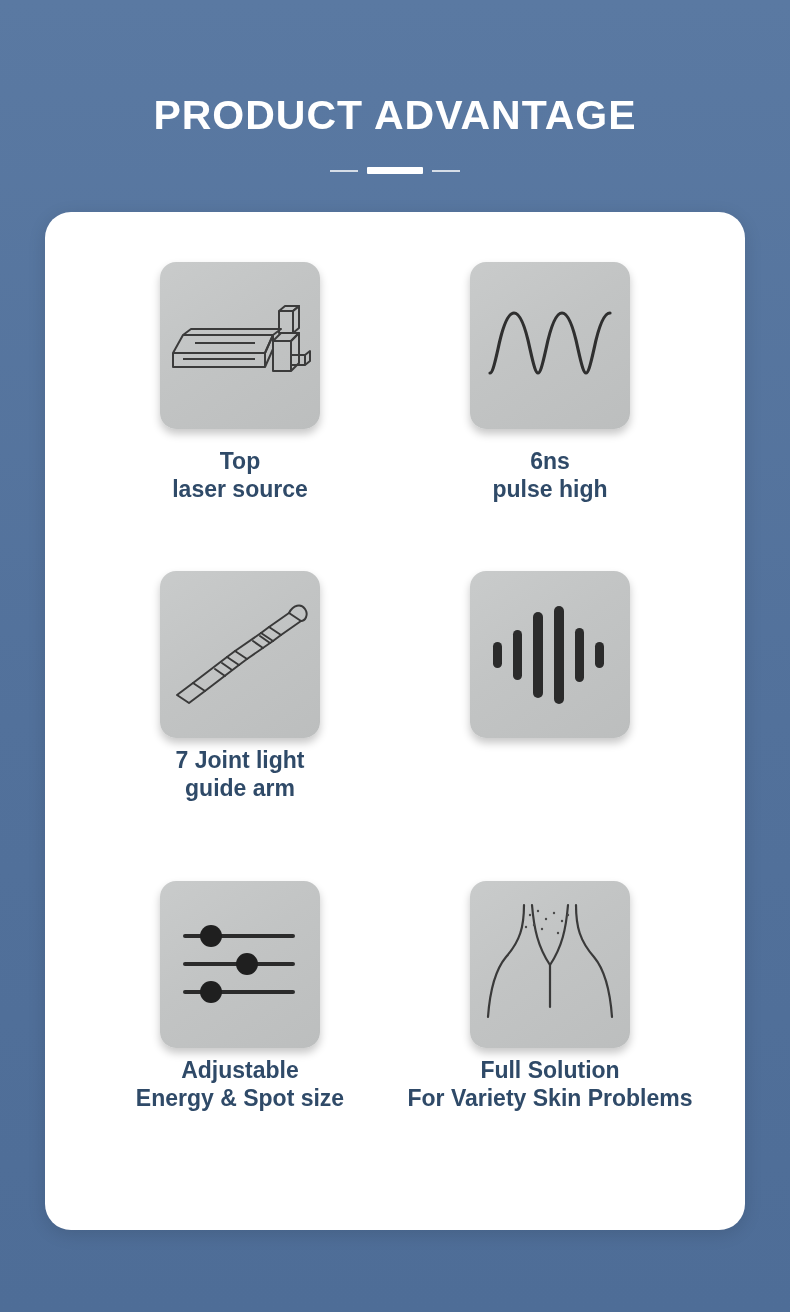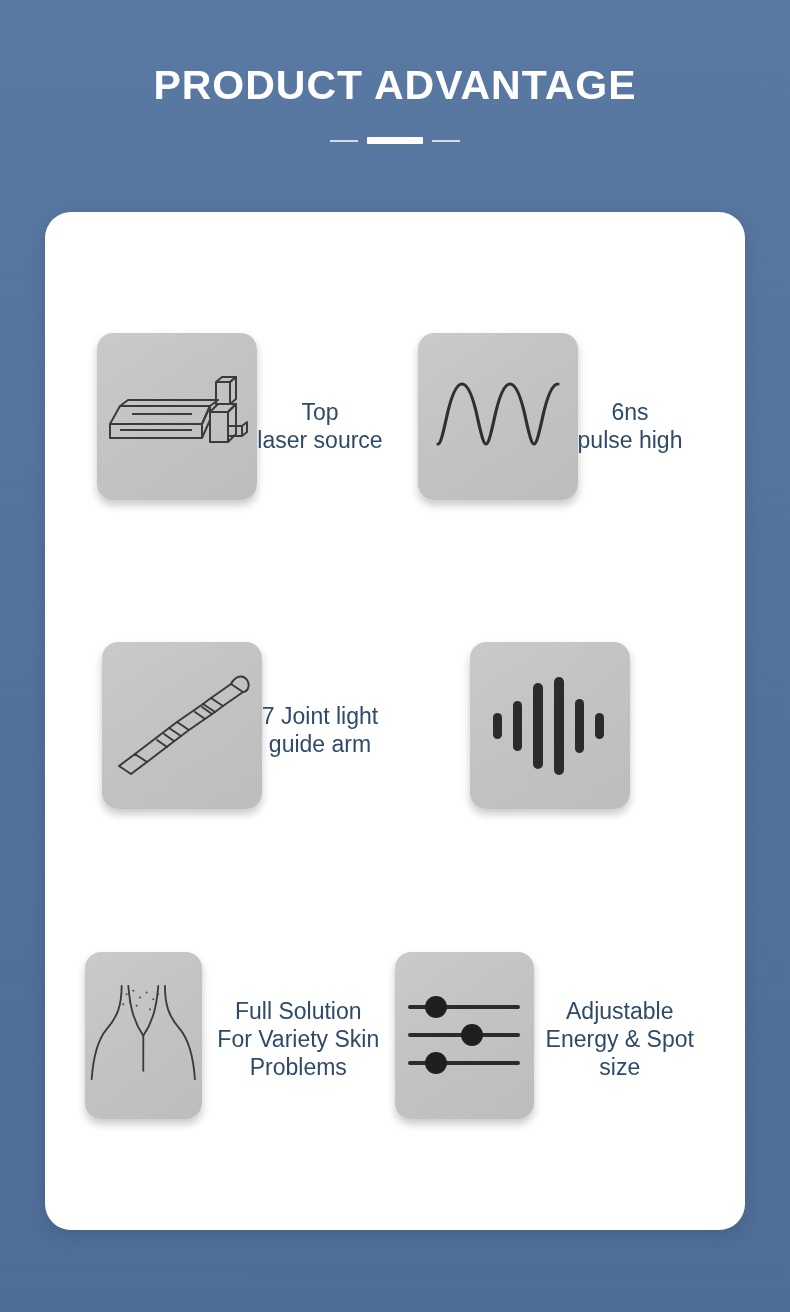--- a/index.html
+++ b/index.html
@@ -19,21 +19,21 @@
     height: 1312px;
     background: linear-gradient(180deg, #5a79a2 0%, #52719b 55%, #4e6d97 100%);
     box-sizing: border-box;
   }
   .title {
     text-align: center;
     color: #ffffff;
     font-size: 41px;
     font-weight: bold;
     letter-spacing: 1px;
-    padding-top: 62px;
+    padding-top: 92px;
     margin: 0;
   }
   .divider-wrap {
     display: flex;
     justify-content: center;
     align-items: center;
     margin-top: 28px;
     gap: 9px;
   }
   .dash-side {
@@ -66,23 +66,24 @@
     width: 100%;
     height: 100%;
     display: grid;
     grid-template-columns: 1fr 1fr;
     grid-template-rows: 1fr 1fr 1fr;
     padding: 50px 40px 40px 40px;
     box-sizing: border-box;
   }
   .feature {
     display: flex;
-    flex-direction: row;
+    flex-direction: column;
     align-items: center;
-    justify-content: center;
+    justify-content: flex-start;
+    font-weight: bold;
   }
   .icon-box {
     width: 160px;
     height: 167px;
     border-radius: 16px;
     background: linear-gradient(145deg, #c9cbcb 0%, #c2c4c4 45%, #bcbebe 100%);
     box-shadow: 0 5px 9px rgba(0,0,0,0.22);
     display: flex;
     align-items: center;
     justify-content: center;
@@ -193,20 +194,39 @@
               <rect x="69" y="6" width="10" height="98" rx="5"></rect>
               <rect x="90" y="28" width="9" height="54" rx="4.5"></rect>
               <rect x="110" y="42" width="9" height="26" rx="4.5"></rect>
             </g>
           </svg>
         </div>
       </div>
 
       <div class="feature r3">
         <div class="icon-box">
+          <svg width="130" height="100" viewBox="0 0 130 100">
+            <g stroke="#2b2b2b" stroke-width="4" stroke-linecap="round">
+              <line x1="10" y1="22" x2="118" y2="22"></line>
+              <line x1="10" y1="50" x2="118" y2="50"></line>
+              <line x1="10" y1="78" x2="118" y2="78"></line>
+            </g>
+            <g fill="#1f1f1f">
+              <circle cx="36" cy="22" r="11"></circle>
+              <circle cx="72" cy="50" r="11"></circle>
+              <circle cx="36" cy="78" r="11"></circle>
+            </g>
+          </svg>
+        </div>
+        <div class="caption">Adjustable
+Energy &amp; Spot size</div>
+      </div>
+
+      <div class="feature r3">
+        <div class="icon-box">
           <svg width="140" height="130" viewBox="0 0 140 130">
             <g fill="none" stroke="#3a3a3a" stroke-width="2.2" stroke-linecap="round">
               <path d="M44 6 C44 28 40 42 26 58 C16 70 10 90 8 118"></path>
               <path d="M96 6 C96 28 100 42 114 58 C124 70 130 90 132 118"></path>
               <path d="M52 6 C54 30 58 48 70 66 C82 48 86 30 88 6"></path>
               <path d="M70 66 L70 108"></path>
             </g>
             <g fill="#4a4a4a">
               <circle cx="50" cy="16" r="1.2"></circle>
               <circle cx="58" cy="12" r="1.2"></circle>
@@ -218,34 +238,15 @@
               <circle cx="54" cy="26" r="1.2"></circle>
               <circle cx="88" cy="16" r="1.2"></circle>
               <circle cx="46" cy="28" r="1.2"></circle>
             </g>
           </svg>
         </div>
         <div class="caption">Full Solution
 For Variety Skin Problems</div>
       </div>
 
-      <div class="feature r3">
-        <div class="icon-box">
-          <svg width="130" height="100" viewBox="0 0 130 100">
-            <g stroke="#2b2b2b" stroke-width="4" stroke-linecap="round">
-              <line x1="10" y1="22" x2="118" y2="22"></line>
-              <line x1="10" y1="50" x2="118" y2="50"></line>
-              <line x1="10" y1="78" x2="118" y2="78"></line>
-            </g>
-            <g fill="#1f1f1f">
-              <circle cx="36" cy="22" r="11"></circle>
-              <circle cx="72" cy="50" r="11"></circle>
-              <circle cx="36" cy="78" r="11"></circle>
-            </g>
-          </svg>
-        </div>
-        <div class="caption">Adjustable
-Energy &amp; Spot size</div>
-      </div>
-
     </div>
   </div>
 </div>
 
 </body></html>

